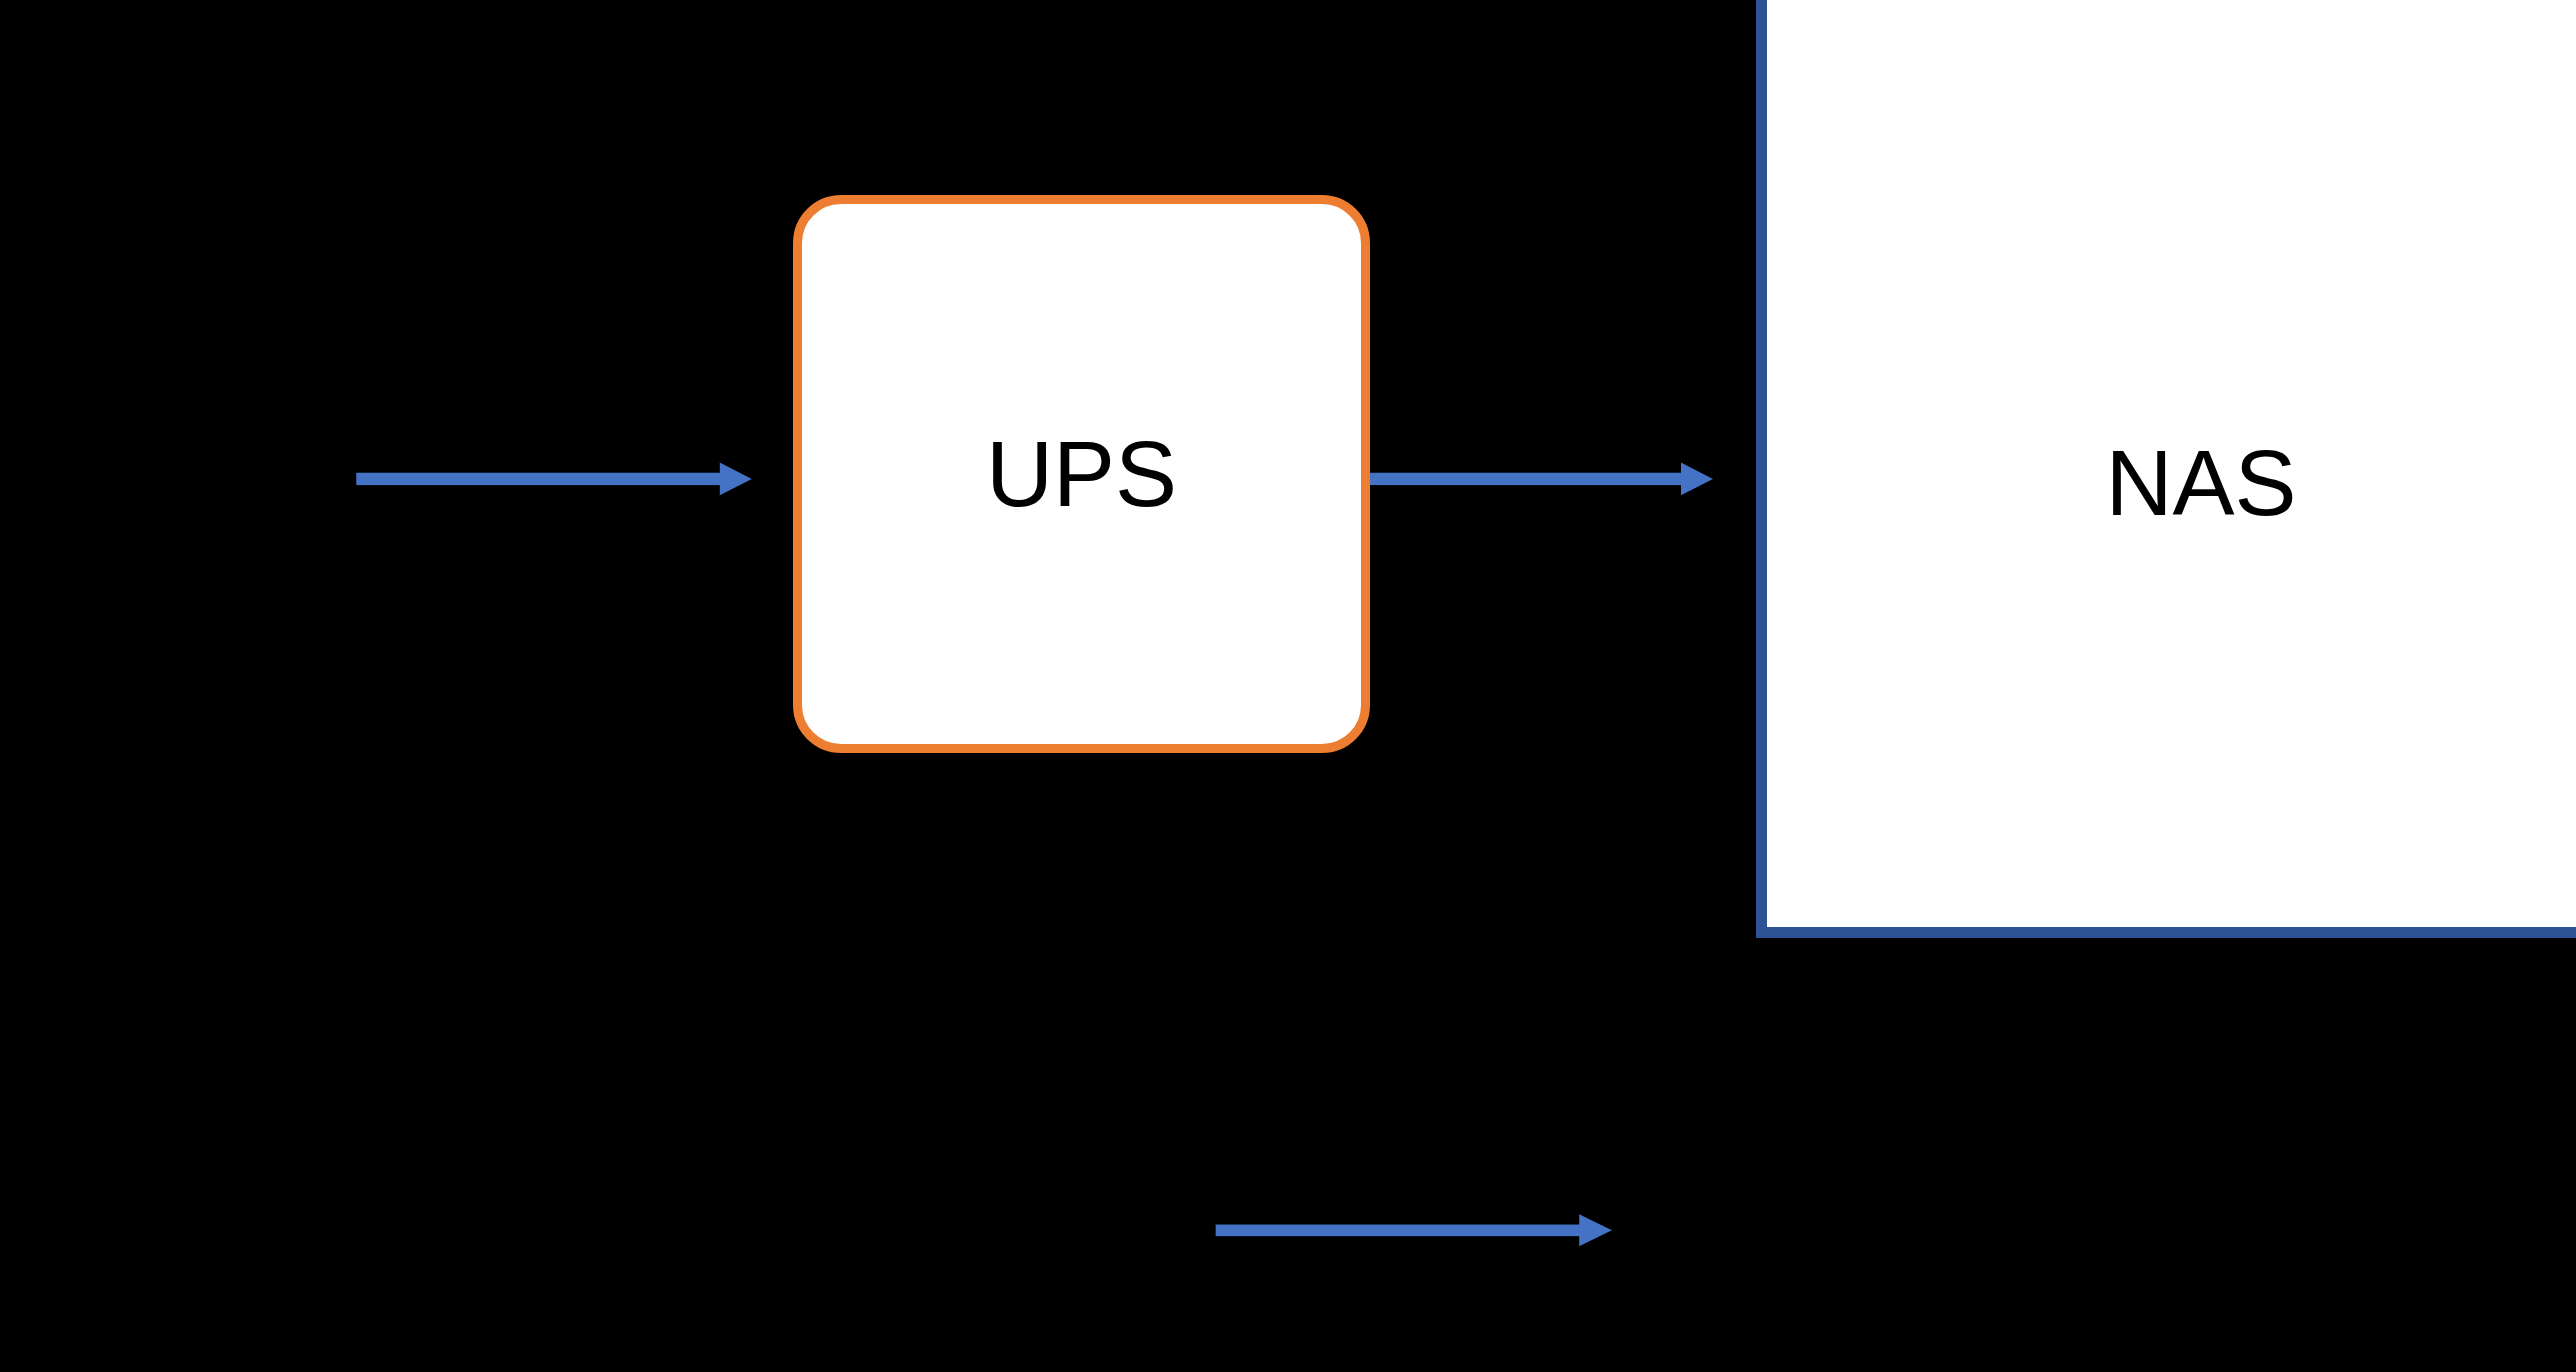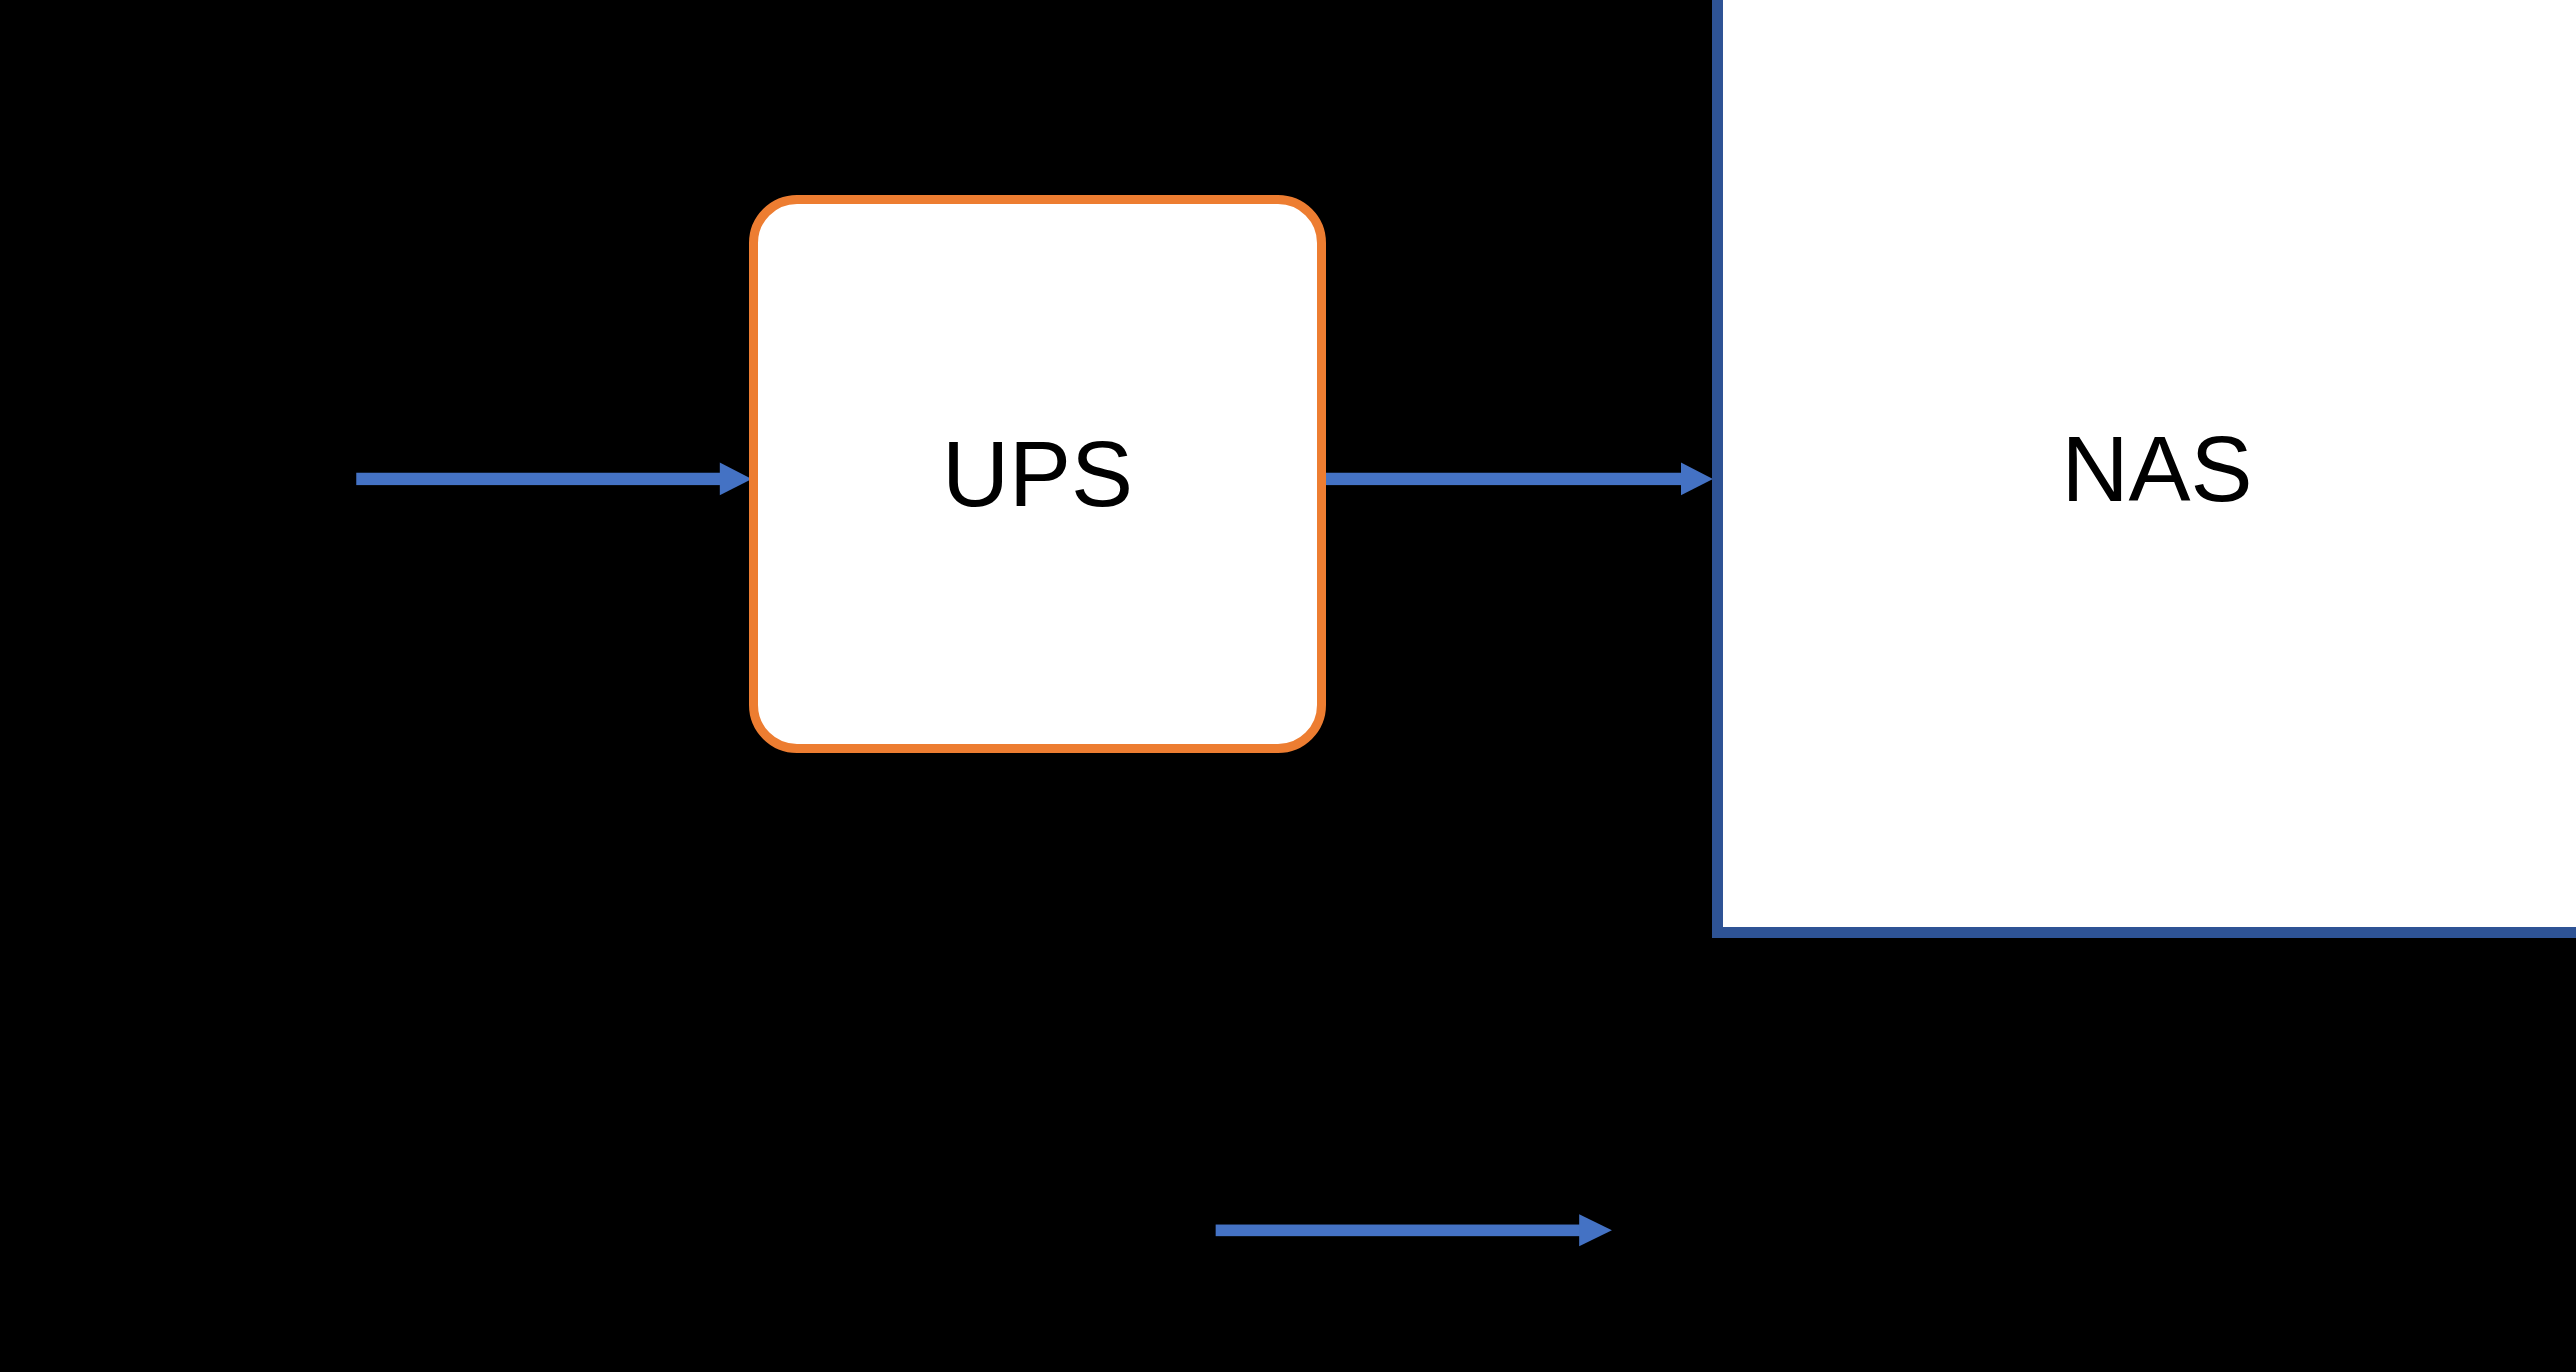--- a/index.html
+++ b/index.html
@@ -26,20 +26,21 @@
     height: 1373px;
     display: block;
   }
   .node-box {
     position: absolute;
     background: #FFFFFF;
     box-sizing: border-box;
     display: flex;
     align-items: center;
     justify-content: center;
+    margin-left: 44px;
   }
   #node-ups {
     left: 749px;
     top: 195px;
     width: 577px;
     height: 558px;
     border: 9.5px solid #ED7D31;
     border-radius: 48px;
   }
   #node-nas {
@@ -58,21 +59,21 @@
     letter-spacing: 0px;
     white-space: nowrap;
     user-select: none;
   }
   #node-ups .node-label {
     font-size: 93px;
   }
   #node-nas .node-label {
     font-size: 93px;
     position: relative;
-    top: 13px;
+    top: 27px;
     text-align: center;
   }
 </style>
 </head>
 <body>
 
 <div id="canvas">
 
   <svg id="diagram-svg" viewBox="0 0 3543 1888" xmlns="http://www.w3.org/2000/svg">
 

